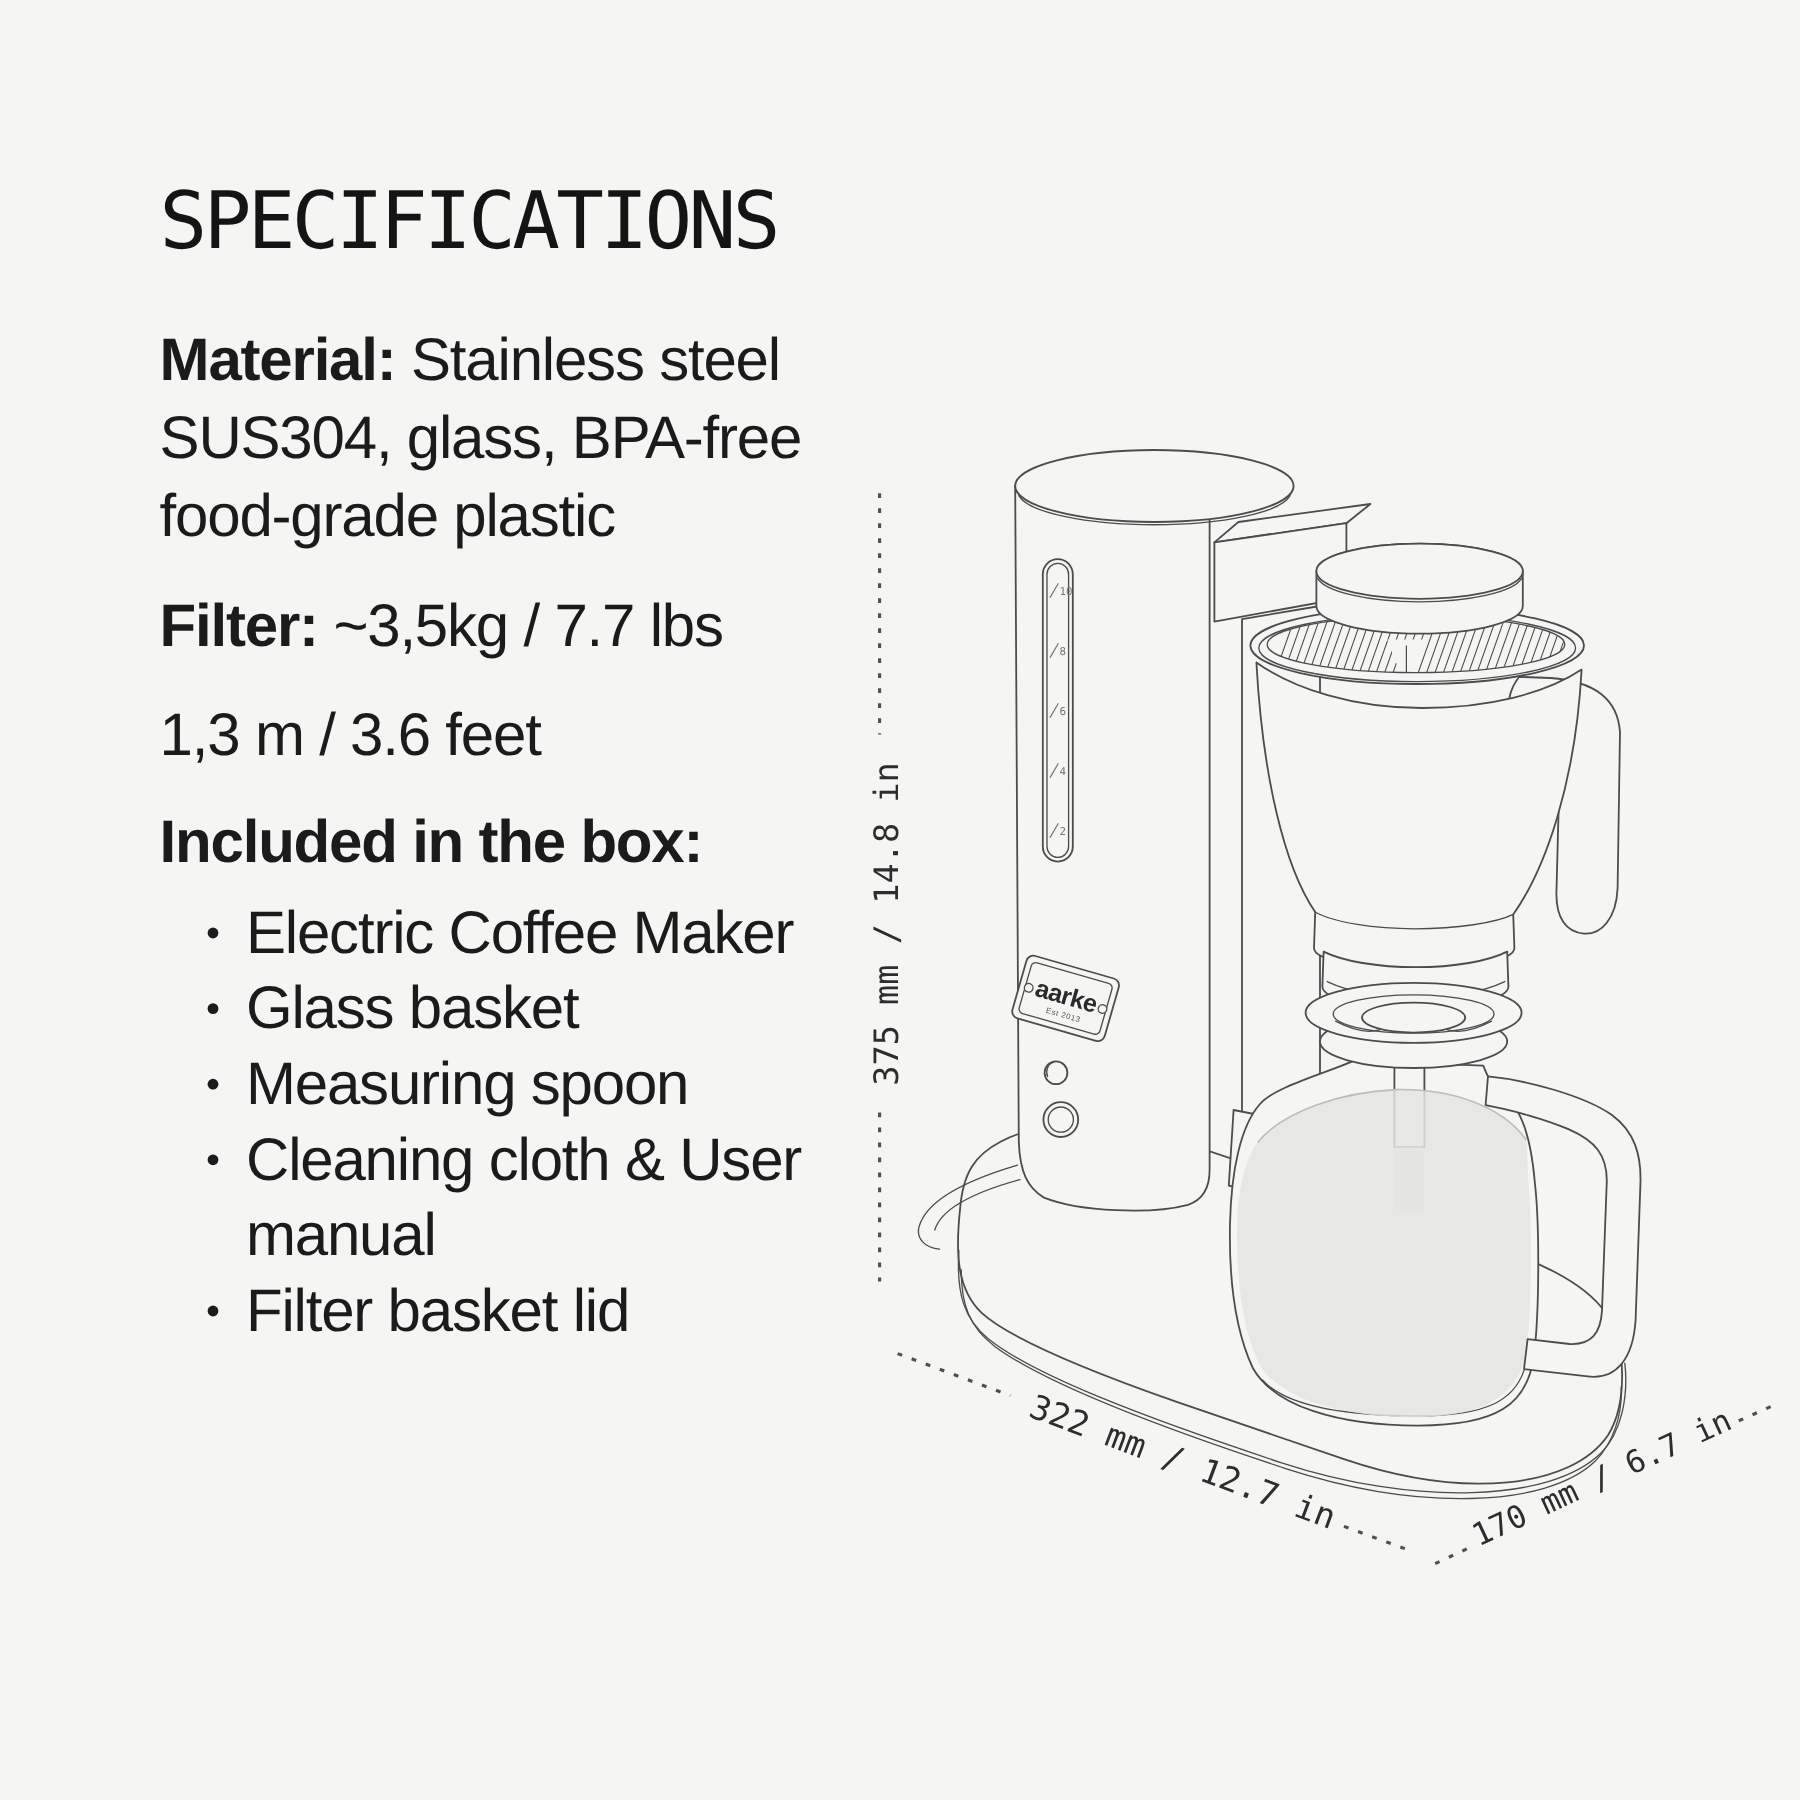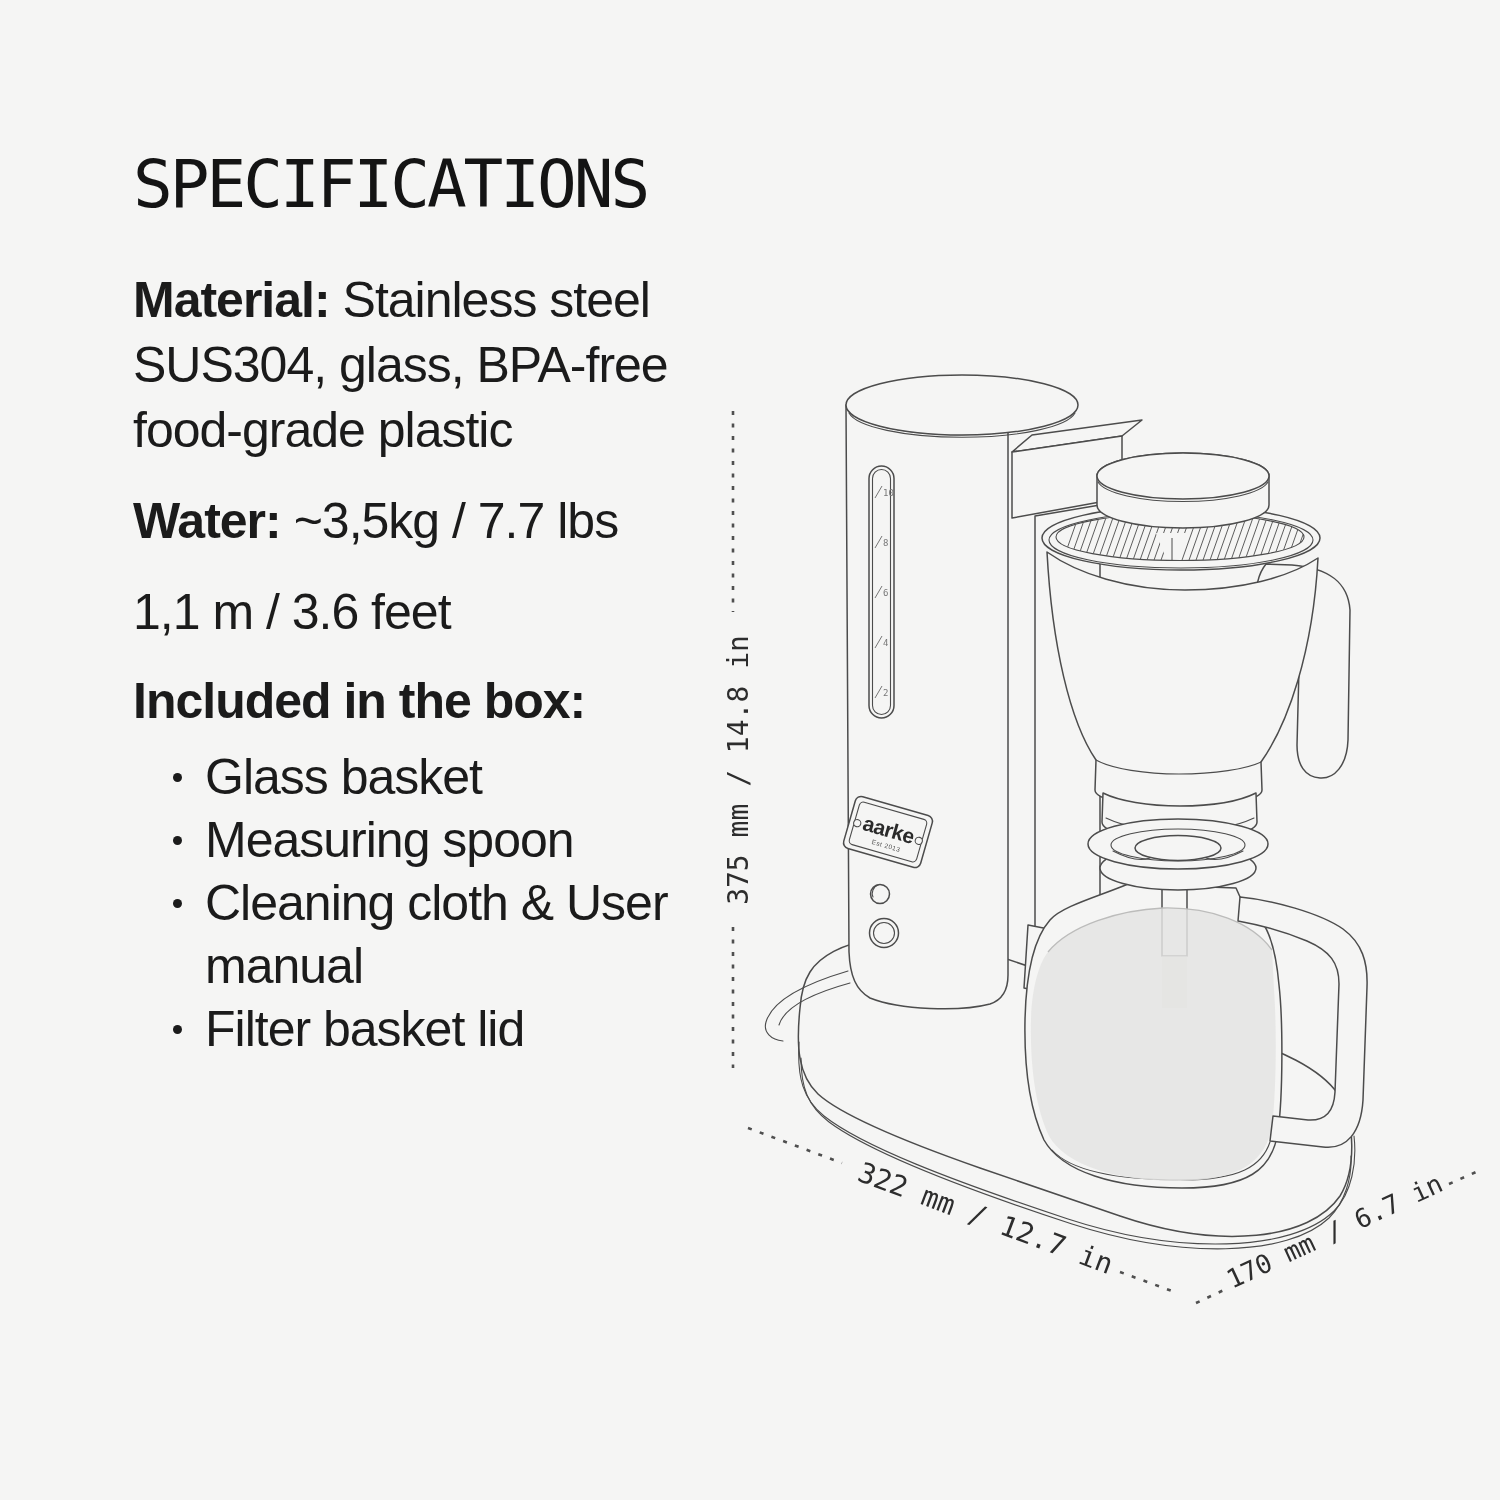--- a/index.html
+++ b/index.html
@@ -56,35 +56,36 @@
 
   <section class="specs">
     <h1 class="title">SPECIFICATIONS</h1>
 
     <p class="spec">
       <span class="lbl">Material:</span>
       <span class="val">Stainless steel SUS304, glass, BPA-free food-grade plastic</span>
     </p>
 
     <p class="spec">
-      <span class="lbl">Water:</span>
+      <span class="lbl">Filter:</span>
       <span class="val">~3,5kg / 7.7 lbs</span>
     </p>
 
 
 
     <p class="spec stack">
-      <span class="val">1,1 m / 3.6 feet</span>
+      <span class="val">1,3 m / 3.6 feet</span>
     </p>
 
     <p class="spec stack included-label">
       <span class="lbl">Included in the box:</span>
     </p>
 
     <ul class="included">
+      <li><span class="dot"></span><span>Electric Coffee Maker</span></li>
       <li><span class="dot"></span><span>Glass basket</span></li>
       <li><span class="dot"></span><span>Measuring spoon</span></li>
       <li><span class="dot"></span><span>Cleaning cloth &amp; User manual</span></li>
       <li><span class="dot"></span><span>Filter basket lid</span></li>
     </ul>
   </section>
 
   <figure class="diagram">
     <svg width="1500" height="1500" viewBox="0 0 1500 1500">
 

